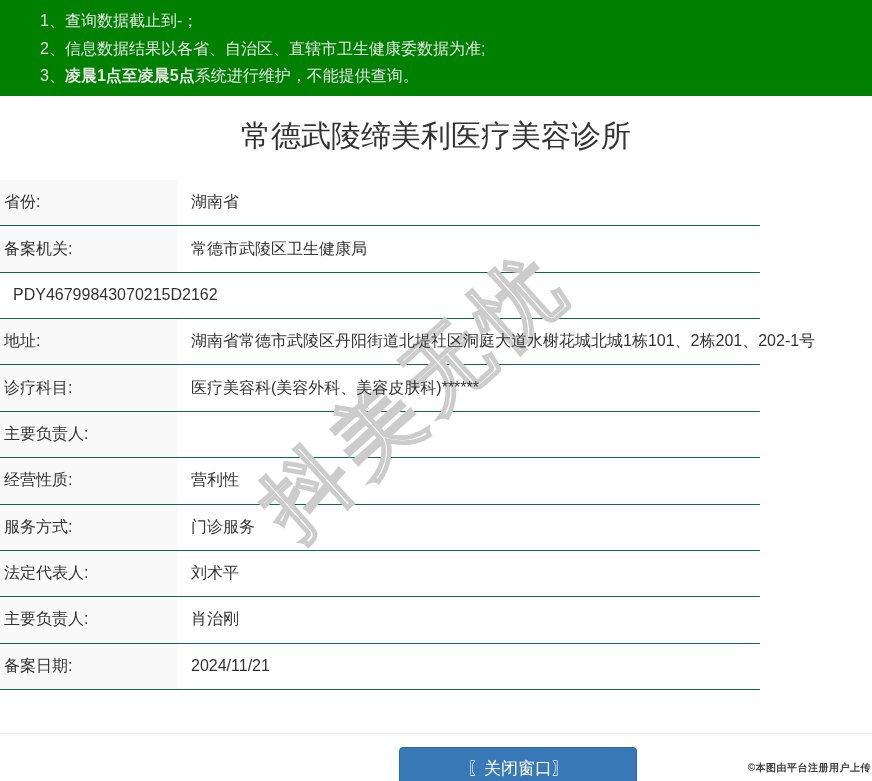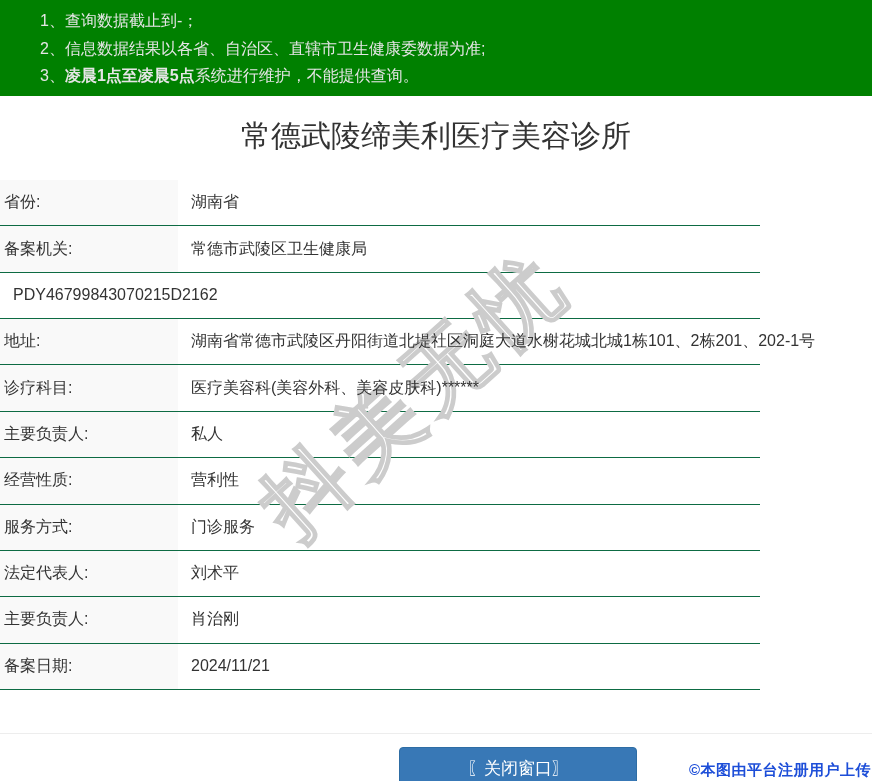--- a/index.html
+++ b/index.html
@@ -100,23 +100,23 @@
     border-radius:4px;
     color:#fff;
     font-size:17px;
     font-family:inherit;
     cursor:pointer;
     display:flex;align-items:center;justify-content:center;
   }
   .copyright{
     position:absolute;
     right:1px;top:761px;
-    font-size:15px;
+    font-size:10px;
     font-weight:700;
-    color:#1d4ed8;
+    color:#404040;
     letter-spacing:0.5px;
     text-shadow:-1px -1px 0 #fff,1px -1px 0 #fff,-1px 1px 0 #fff,1px 1px 0 #fff;
     white-space:nowrap;
   }
 </style>
 </head>
 <body>
 
 <div class="page">
 
@@ -163,23 +163,20 @@
           <span class="cell-text">诊疗科目:</span>
         </div>
       <div class="value">
           <span class="cell-text">医疗美容科(美容外科、美容皮肤科)******</span>
         </div>
     </div>
     <div class="row">
       <div class="label">
           <span class="cell-text">主要负责人:</span>
         </div>
-      <div class="value">
-          <span class="cell-text">私人</span>
-        </div>
     </div>
     <div class="row">
       <div class="label">
           <span class="cell-text">经营性质:</span>
         </div>
       <div class="value">
           <span class="cell-text">营利性</span>
         </div>
     </div>
     <div class="row">

